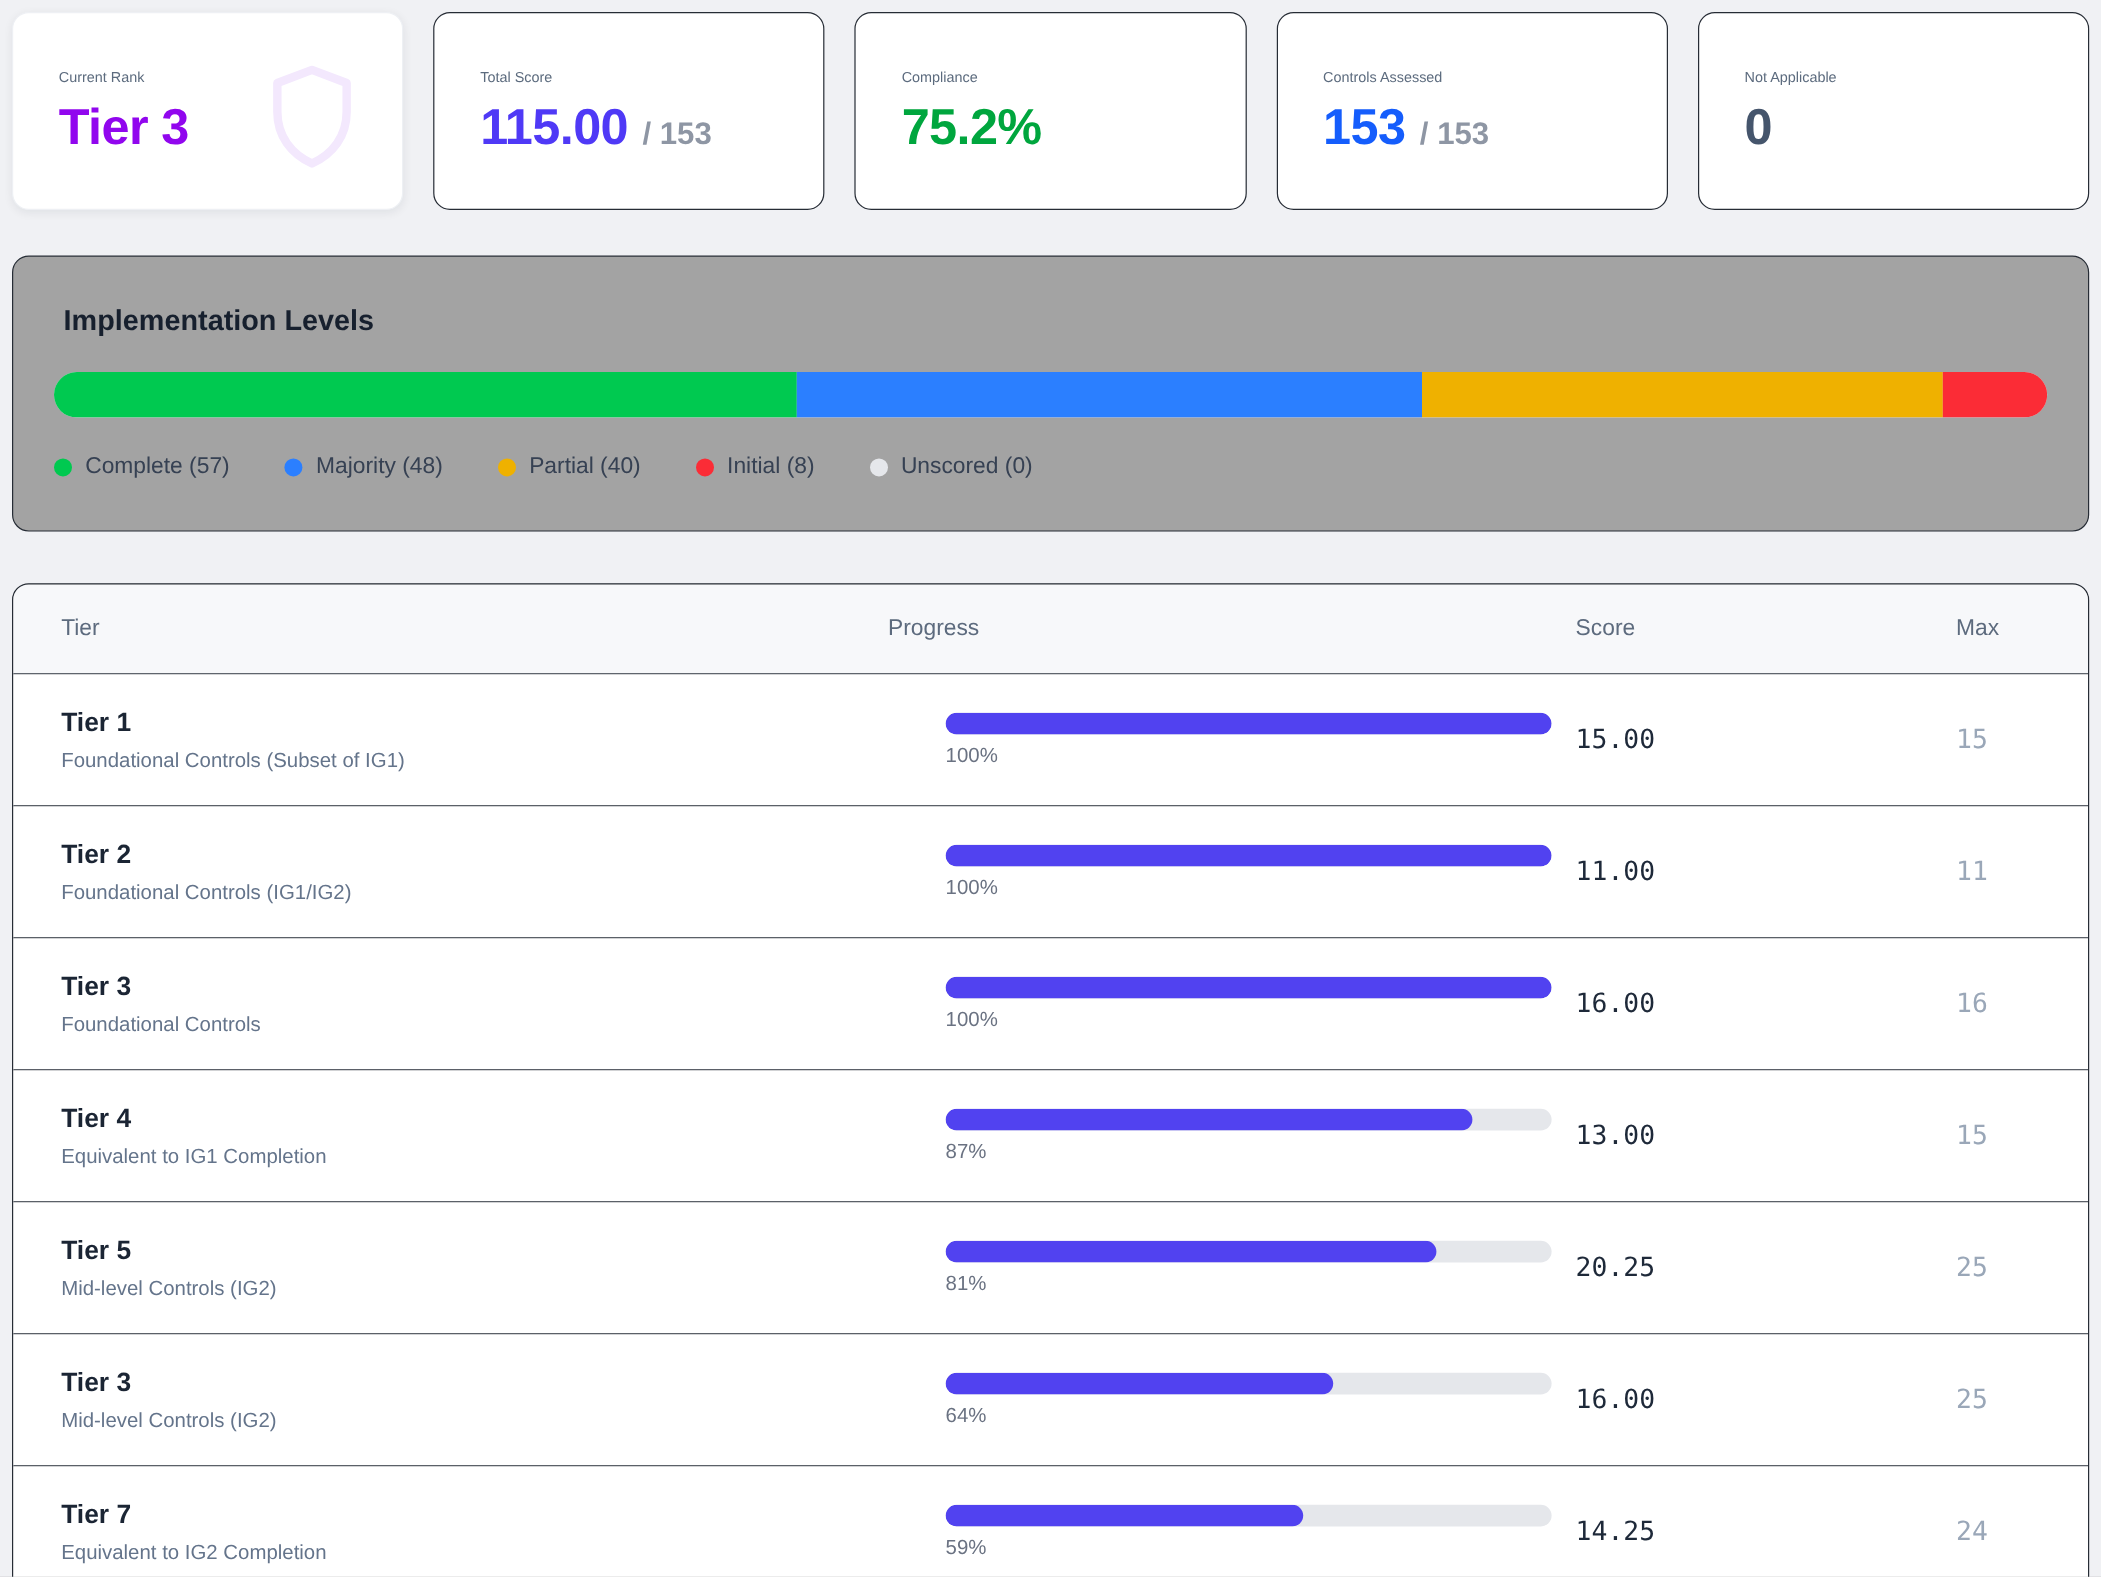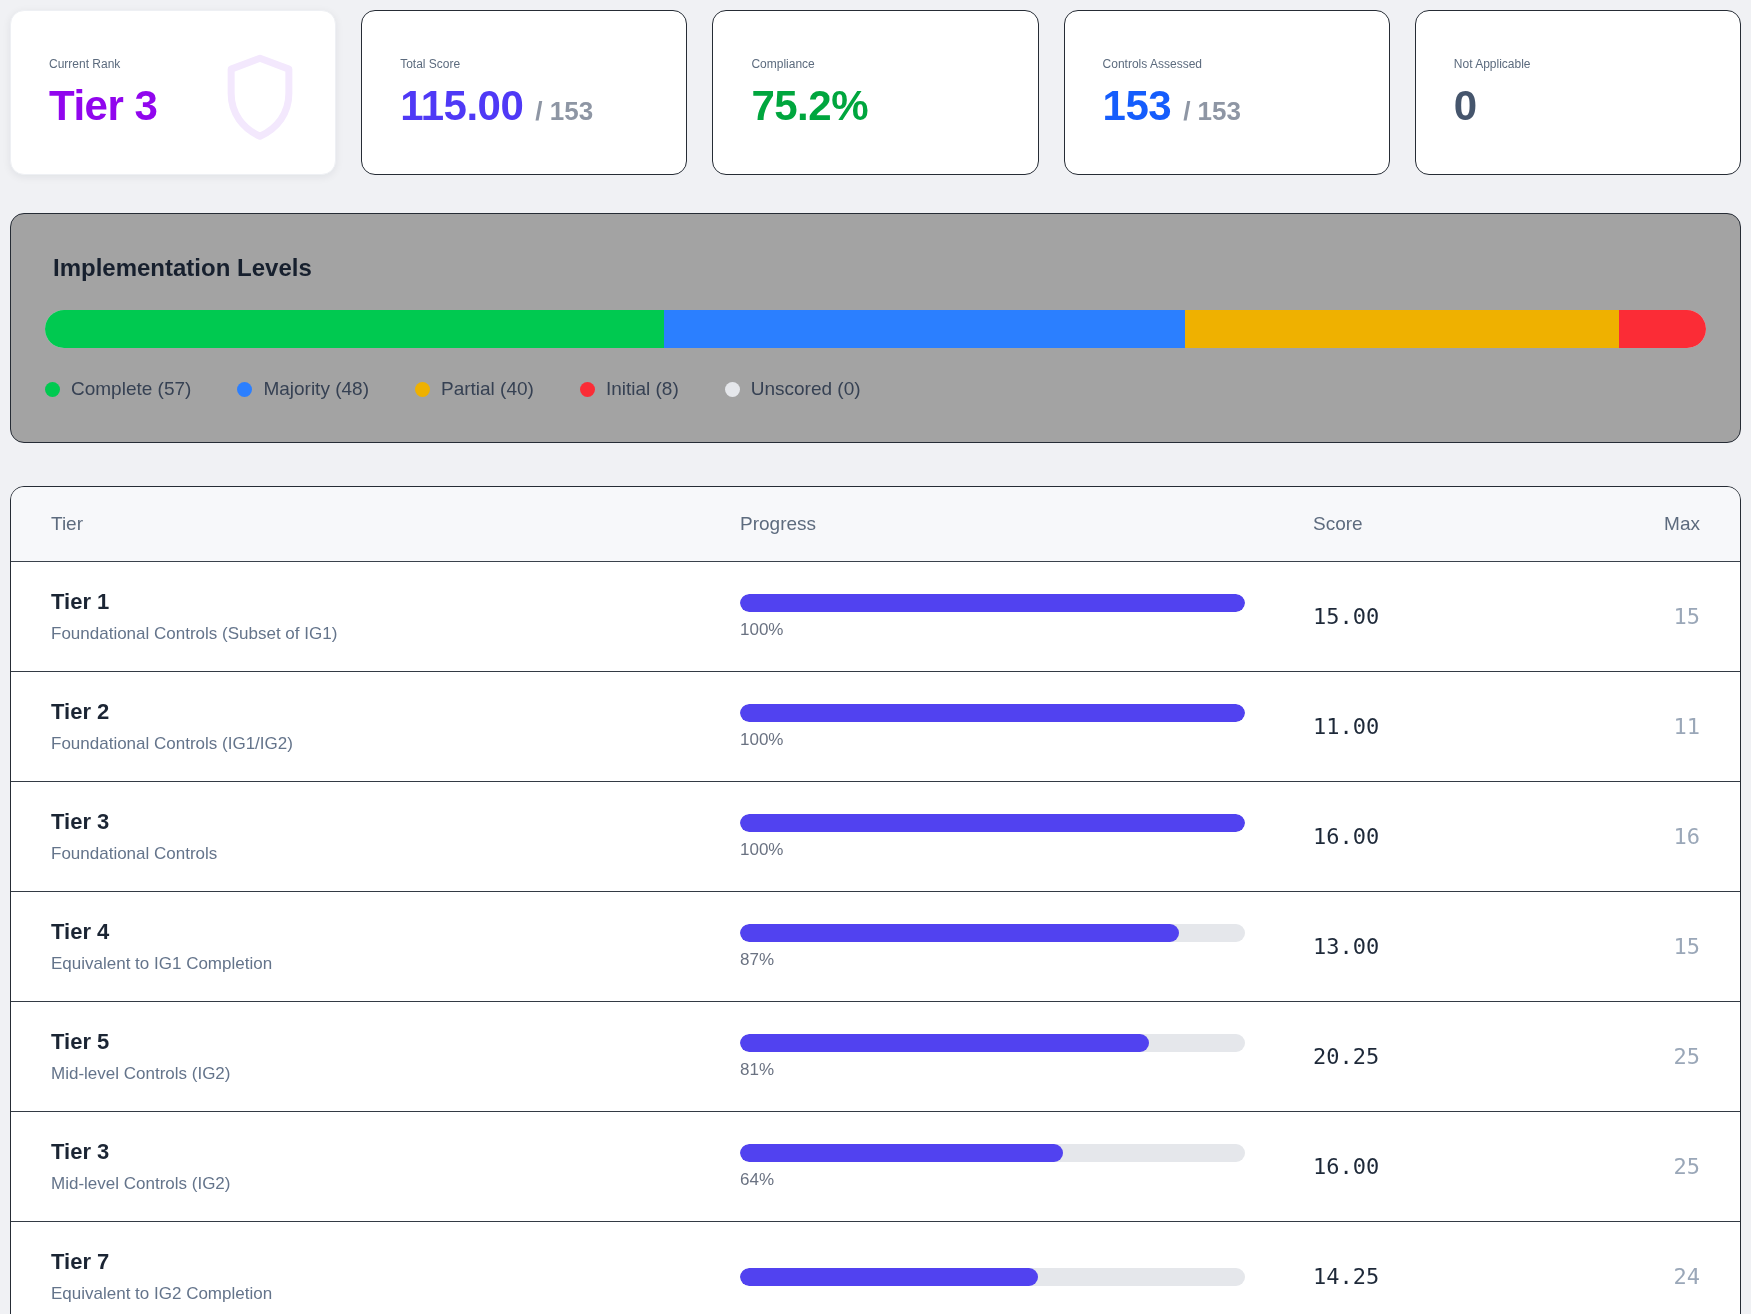--- a/index.html
+++ b/index.html
@@ -72,25 +72,25 @@
     padding: 0 40px;
   }
   .thead {
     height: 75px;
     background: #f7f8fa;
     border-bottom: 1.5px solid #3a414b;
     color: #5d6b7e;
     font-size: 19px;
   }
   .col-score { padding-left: 58px; }
-  .col-max { text-align: right; }
+  .col-max { }
   .trow { height: 110px; background: #ffffff; border-bottom: 1.5px solid #333a44; }
   .tier-name { font-size: 22px; font-weight: 700; color: #1b2534; }
   .tier-desc { margin-top: 9px; font-size: 17px; color: #64748b; }
-  .progress-wrap { width: 505px; }
+  .progress-wrap { width: 505px; margin-left: 48px; }
   .progress-track { height: 18px; border-radius: 9px; background: #e5e7eb; overflow: hidden; }
   .progress-fill { height: 100%; border-radius: 9px; }
   .progress-pct { margin-top: 8px; font-size: 17px; color: #6a7282; }
   .score-cell { font-family: "DejaVu Sans Mono", monospace; font-size: 22px; color: #1e2939; }
   .max-cell { font-family: "DejaVu Sans Mono", monospace; font-size: 22px; color: #9aa7b8; }
 </style>
 </head>
 <body>
 
 <div class="page">
@@ -284,20 +284,21 @@
   <div class="trow">
     <div>
       <div class="tier-name">Tier 7</div>
       <div class="tier-desc">Equivalent to IG2 Completion</div>
     </div>
     <div>
       <div class="progress-wrap">
         <div class="progress-track" style="background: rgb(229, 231, 235);">
           <div class="progress-fill" style="width: 59%; background: rgb(81, 66, 240);"></div>
         </div>
+        <div class="progress-pct">59%</div>
       </div>
     </div>
     <div class="score-cell col-score">14.25</div>
     <div class="max-cell col-max">24</div>
   </div>
 </div>
   </section>
 
 </div>
 

